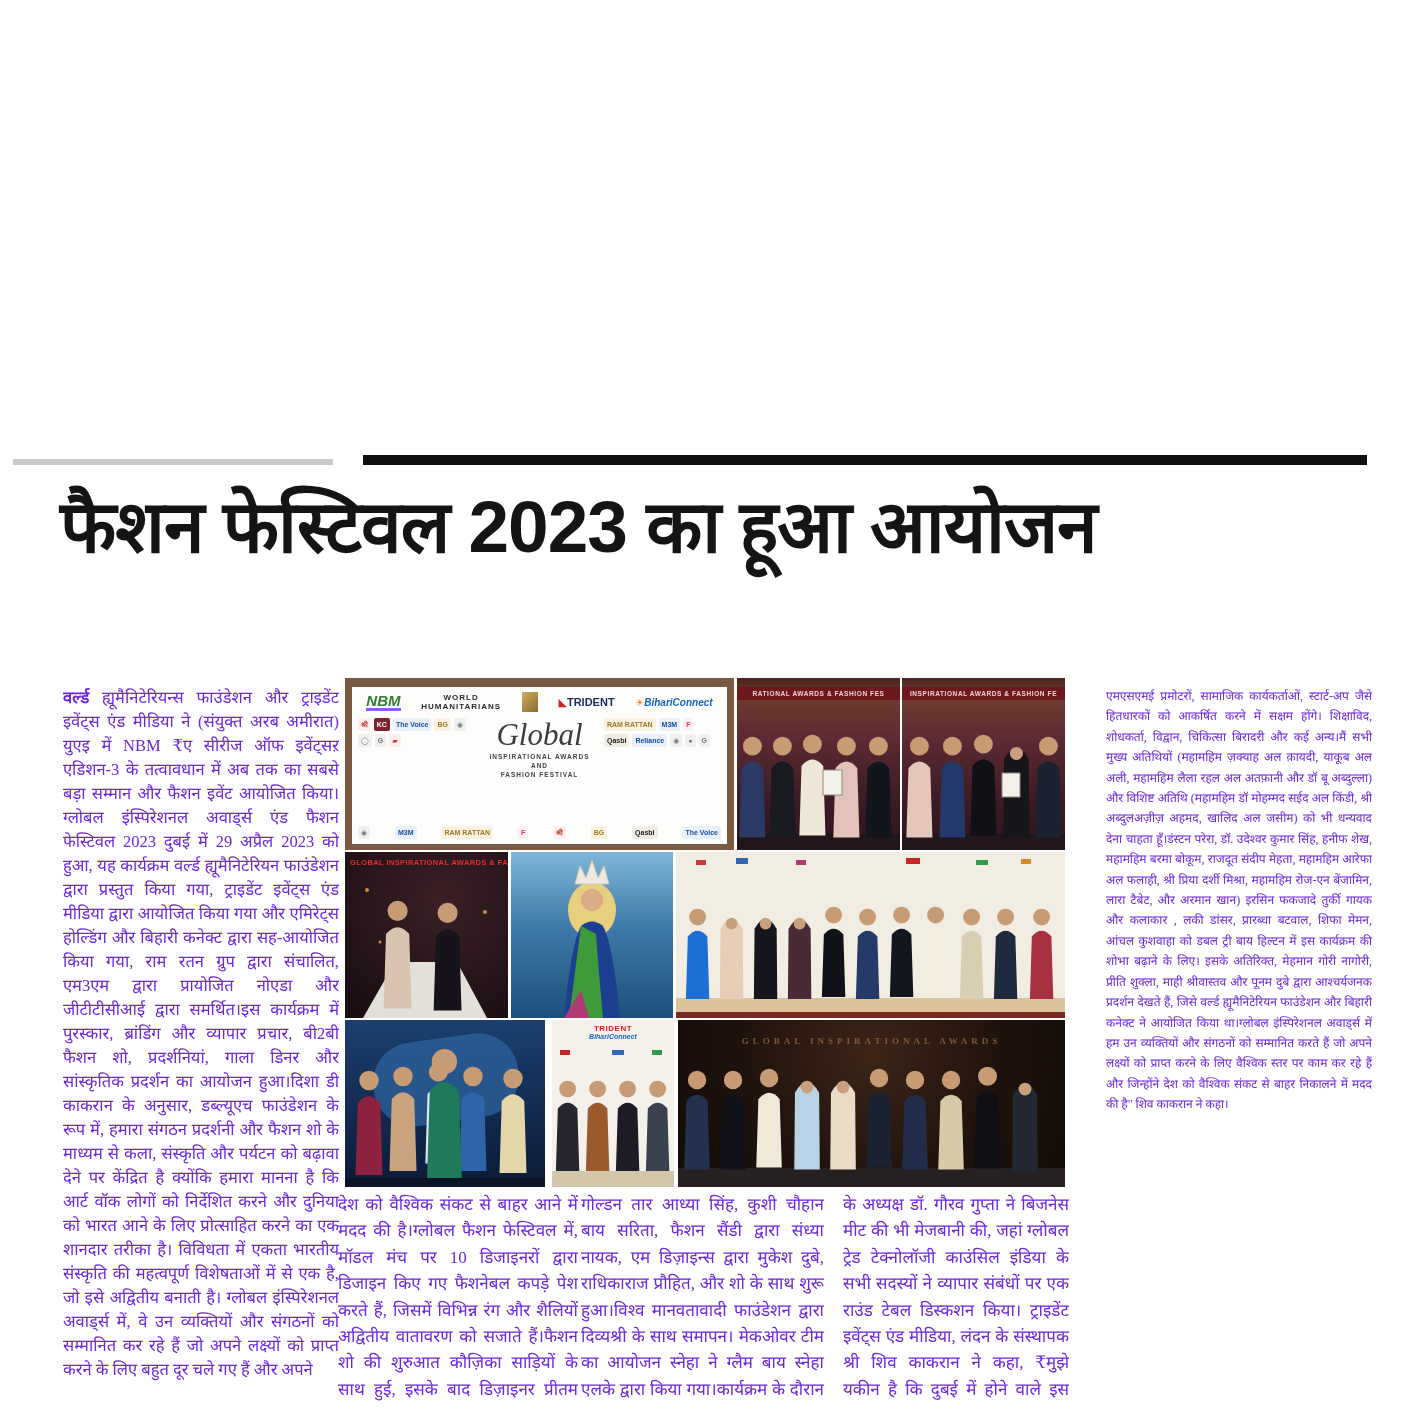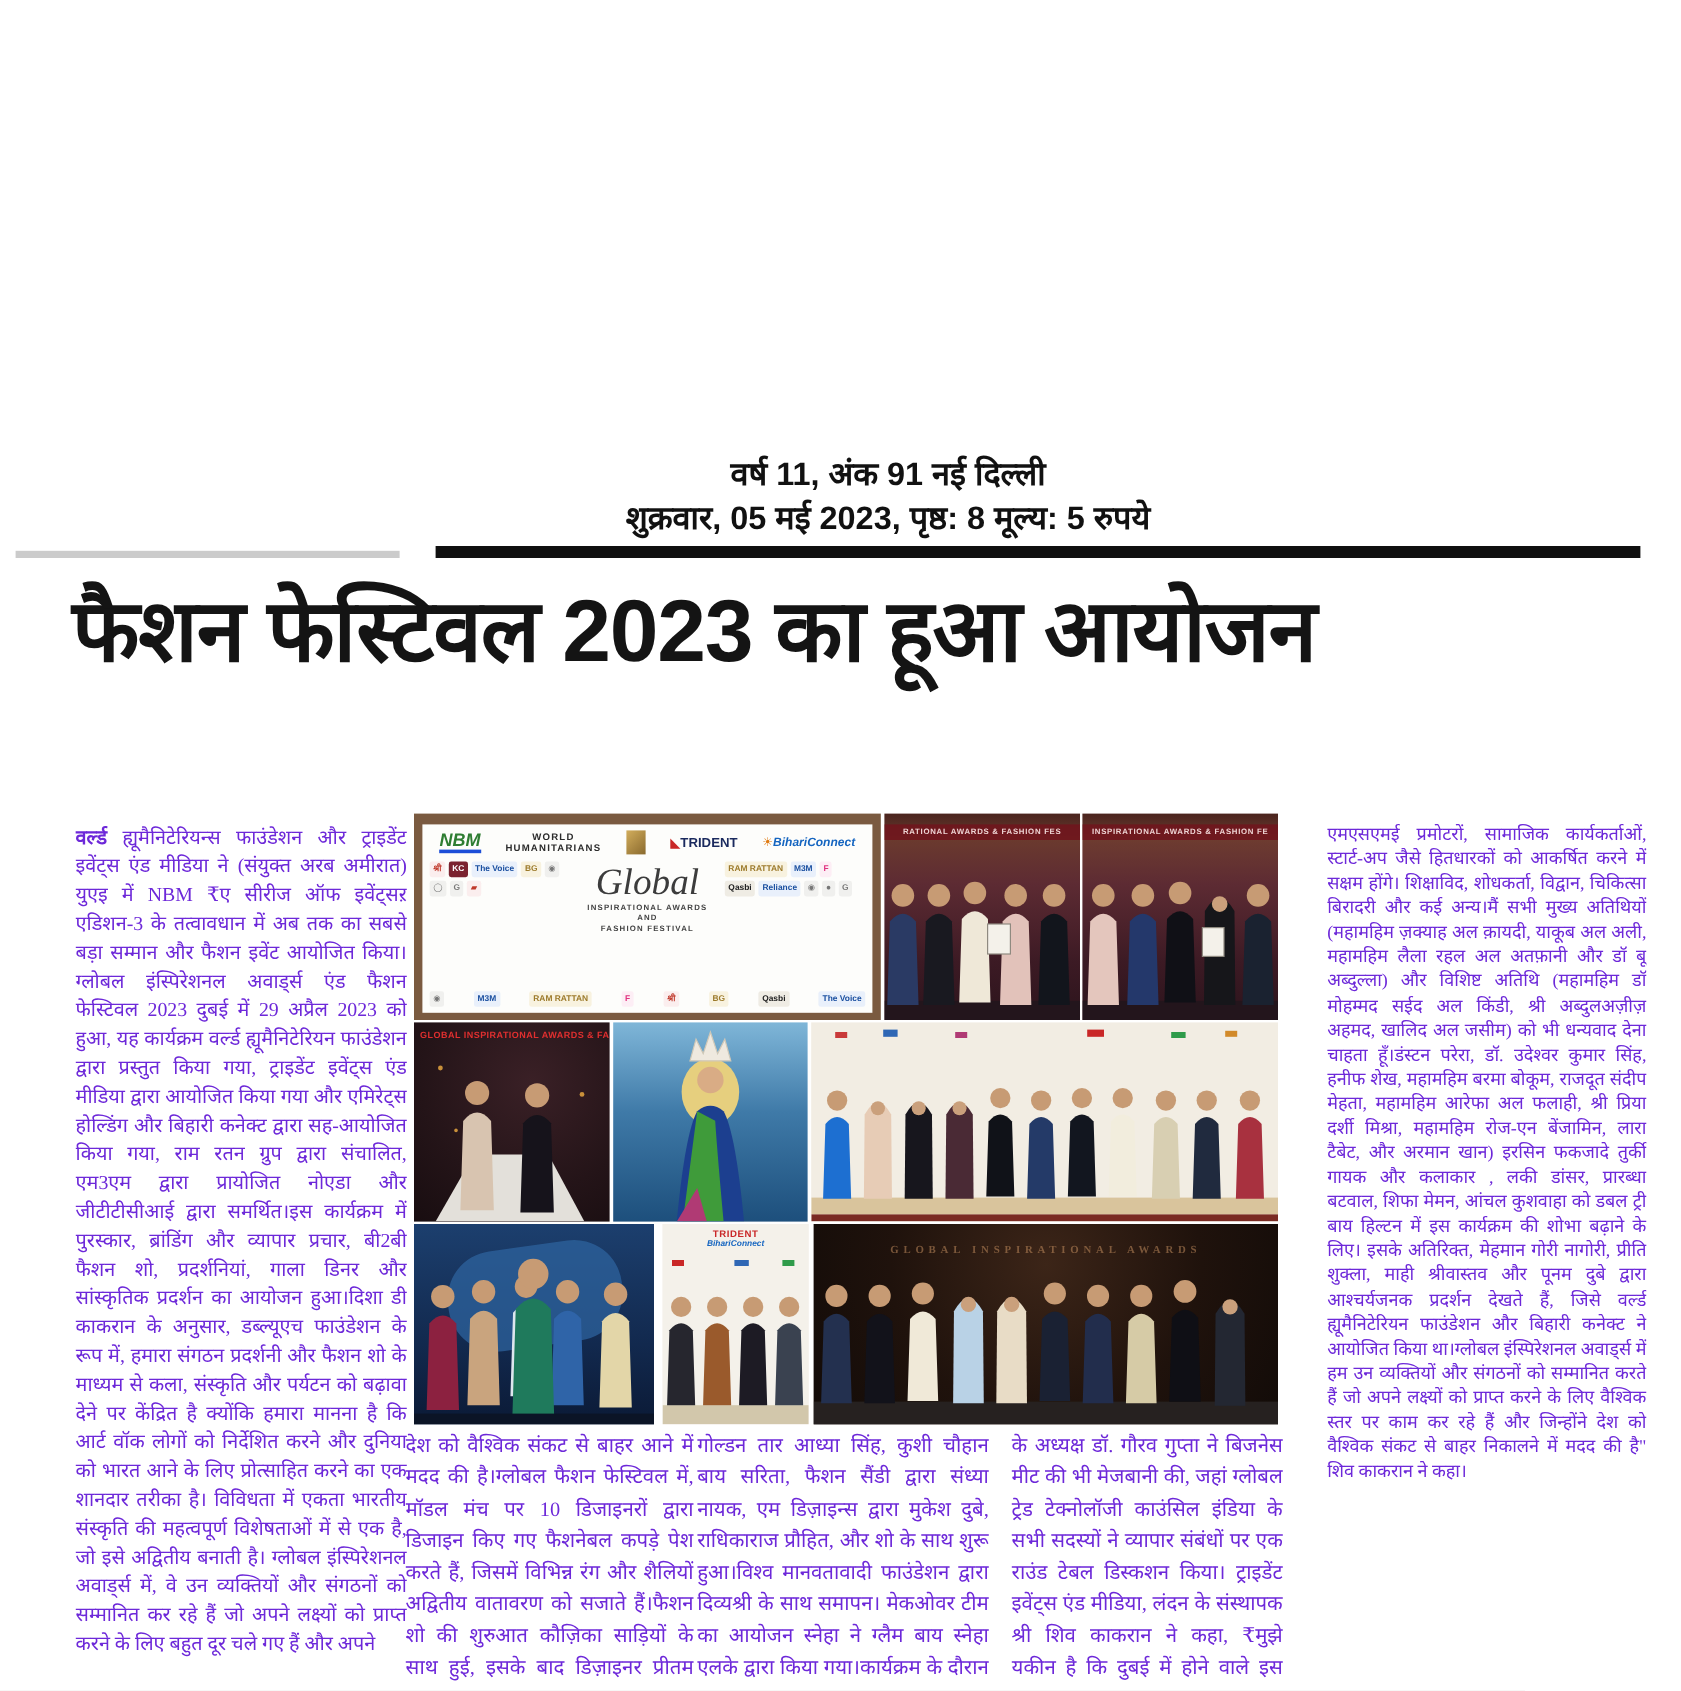--- a/index.html
+++ b/index.html
@@ -19,32 +19,32 @@
   
   .headline{position:absolute;left:60px;top:476px;width:1305px;
             font-family:"Liberation Sans","DejaVu Sans",sans-serif;font-weight:800;color:#141414;
             font-size:73px;line-height:101px;letter-spacing:-1px;white-space:nowrap;}
   
   .col{position:absolute;text-align:justify;overflow:hidden;color:#6d28d9;}
   #col1{left:63px;top:686px;width:276px;height:719px;font-size:16.5px;line-height:24px;}
   #col2{left:338px;top:1192px;width:240px;height:213px;font-size:17px;line-height:26.4px;}
   #col3{left:581px;top:1192px;width:243px;height:213px;font-size:17px;line-height:26.4px;}
   #col4{left:843px;top:1192px;width:226px;height:213px;font-size:17px;line-height:26.4px;}
-  #col5{left:1106px;top:686px;width:266px;height:716px;font-size:15px;line-height:20.4px;}
+  #col5{left:1106px;top:686px;width:266px;height:716px;font-size:12px;line-height:20.4px;}
   #col1 b{font-weight:700;}
   
   .collage{position:absolute;left:345px;top:678px;width:720px;height:509px;}
   .ph{position:absolute;overflow:hidden;background:#d8d4cc;}
   .ph svg{position:absolute;left:0;top:0;}
   
   #ph-board{left:0;top:0;width:389px;height:172px;background:#7a5a40;padding:0;}
   .sb-in{position:absolute;left:7px;top:9px;right:7px;bottom:6px;background:#fdfdfb;
          font-family:"Liberation Sans","DejaVu Sans",sans-serif;color:#333;}
   .sb-top{display:flex;justify-content:space-around;align-items:center;margin-top:5px;padding:0 4px;}
-  .sb-nbm{color:#2e7d32;font-weight:700;font-style:italic;font-size:15px;border-bottom:3px solid #1d4ed8;line-height:15px;}
+  .sb-nbm{color:#2e7d32;font-weight:700;font-style:italic;font-size:15px;border-bottom:3px solid #8b5cf6;line-height:15px;}
   .sb-wh{font-weight:700;font-size:8px;line-height:9px;text-align:center;color:#2b2b2b;letter-spacing:1px;}
   .sb-bldg{width:16px;height:20px;background:linear-gradient(135deg,#d2ad5c,#8a6a2e);}
   .sb-trident{font-weight:800;font-size:11px;color:#1b2a5e;}
   .sb-trident i{color:#c92727;font-style:normal;}
   .sb-bihari{font-style:italic;font-weight:700;font-size:10px;color:#1565c0;}
   .sb-bihari i{color:#e07b12;font-style:normal;}
   .sb-mid{display:flex;justify-content:space-between;align-items:flex-start;margin-top:6px;padding:0 6px;}
   .sb-grid{display:flex;flex-wrap:wrap;width:118px;gap:3px;}
   .chip{display:inline-block;height:13px;line-height:13px;font-size:7px;font-weight:700;
         padding:0 3px;border-radius:2px;color:#555;background:#eee;white-space:nowrap;}
@@ -96,24 +96,20 @@
     <g id="pa">
         <path d="M3 70 L3.5 16 Q12 1 20.5 16 L21 70 Z"></path>
         <circle cx="12" cy="12" r="4.5" fill="#caa07c"></circle>
       </g>
   </defs>
 </svg>
 
 <div class="page">
 
 
-  <div class="dateline">
-    <div>वर्ष 11, अंक 91 नई दिल्ली</div>
-    <div>शुक्रवार, 05 मई  2023, पृष्ठ: 8 मूल्य: 5 रुपये</div>
-  </div>
 
   <div class="rule-grey"></div>
   <div class="rule-black"></div>
 
   <div class="headline">
     <div>फैशन फेस्टिवल 2023  का हूआ आयोजन</div>
   </div>
 
   <div class="col" id="col1"><b>वर्ल्ड</b><span> ह्यूमैनिटेरियन्स फाउंडेशन और ट्राइडेंट इवेंट्स एंड मीडिया ने (संयुक्त अरब अमीरात) युएइ  में NBM ₹ए सीरीज ऑफ इवेंट्सऱ एडिशन-3 के तत्वावधान में अब तक का सबसे बड़ा सम्मान और फैशन इवेंट आयोजित किया।  ग्लोबल  इंस्पिरेशनल अवाड्‌र्स एंड फैशन फेस्टिवल 2023 दुबई में 29 अप्रैल 2023 को हुआ, यह कार्यक्रम वर्ल्ड ह्यूमैनिटेरियन फाउंडेशन द्वारा प्रस्तुत किया गया, ट्राइडेंट इवेंट्स एंड मीडिया द्वारा आयोजित किया गया और एमिरेट्स होल्डिंग और बिहारी कनेक्ट द्वारा सह-आयोजित किया गया, राम रतन ग्रुप द्वारा संचालित, एम3एम द्वारा प्रायोजित नोएडा और जीटीटीसीआई द्वारा समर्थित।इस कार्यक्रम में पुरस्कार, ब्रांडिंग और व्यापार प्रचार, बी2बी फैशन शो, प्रदर्शनियां, गाला डिनर और सांस्कृतिक प्रदर्शन का आयोजन हुआ।दिशा डी काकरान के अनुसार, डब्ल्यूएच फाउंडेशन के रूप में, हमारा संगठन प्रदर्शनी और फैशन शो के माध्यम से कला, संस्कृति और पर्यटन को बढ़ावा देने पर केंद्रित है क्योंकि हमारा मानना है कि आर्ट वॉक लोगों को निर्देशित करने और दुनिया को भारत आने के लिए प्रोत्साहित करने का एक शानदार तरीका है। विविधता में एकता भारतीय संस्कृति की महत्वपूर्ण विशेषताओं में से एक है, जो इसे अद्वितीय बनाती है। ग्लोबल इंस्पिरेशनल अवाड्‌र्स में, वे उन व्यक्तियों और संगठनों को सम्मानित कर रहे हैं जो अपने लक्ष्यों को प्राप्त करने के लिए बहुत दूर चले गए हैं और अपने</span></div>
   <div class="col" id="col2">देश को वैश्विक संकट से बाहर आने में मदद की है।ग्लोबल फैशन फेस्टिवल में, मॉडल मंच पर 10 डिजाइनरों द्वारा डिजाइन किए गए फैशनेबल कपड़े पेश करते हैं, जिसमें विभिन्न रंग और शैलियों अद्वितीय वातावरण को सजाते हैं।फैशन शो की शुरुआत कौज़िका साड़ियों के साथ हुई, इसके बाद डिज़ाइनर प्रीतम नायक, फैशनवे बाय डायना, क़स्बी द्वारा फहाद ख़त्री,</div>

